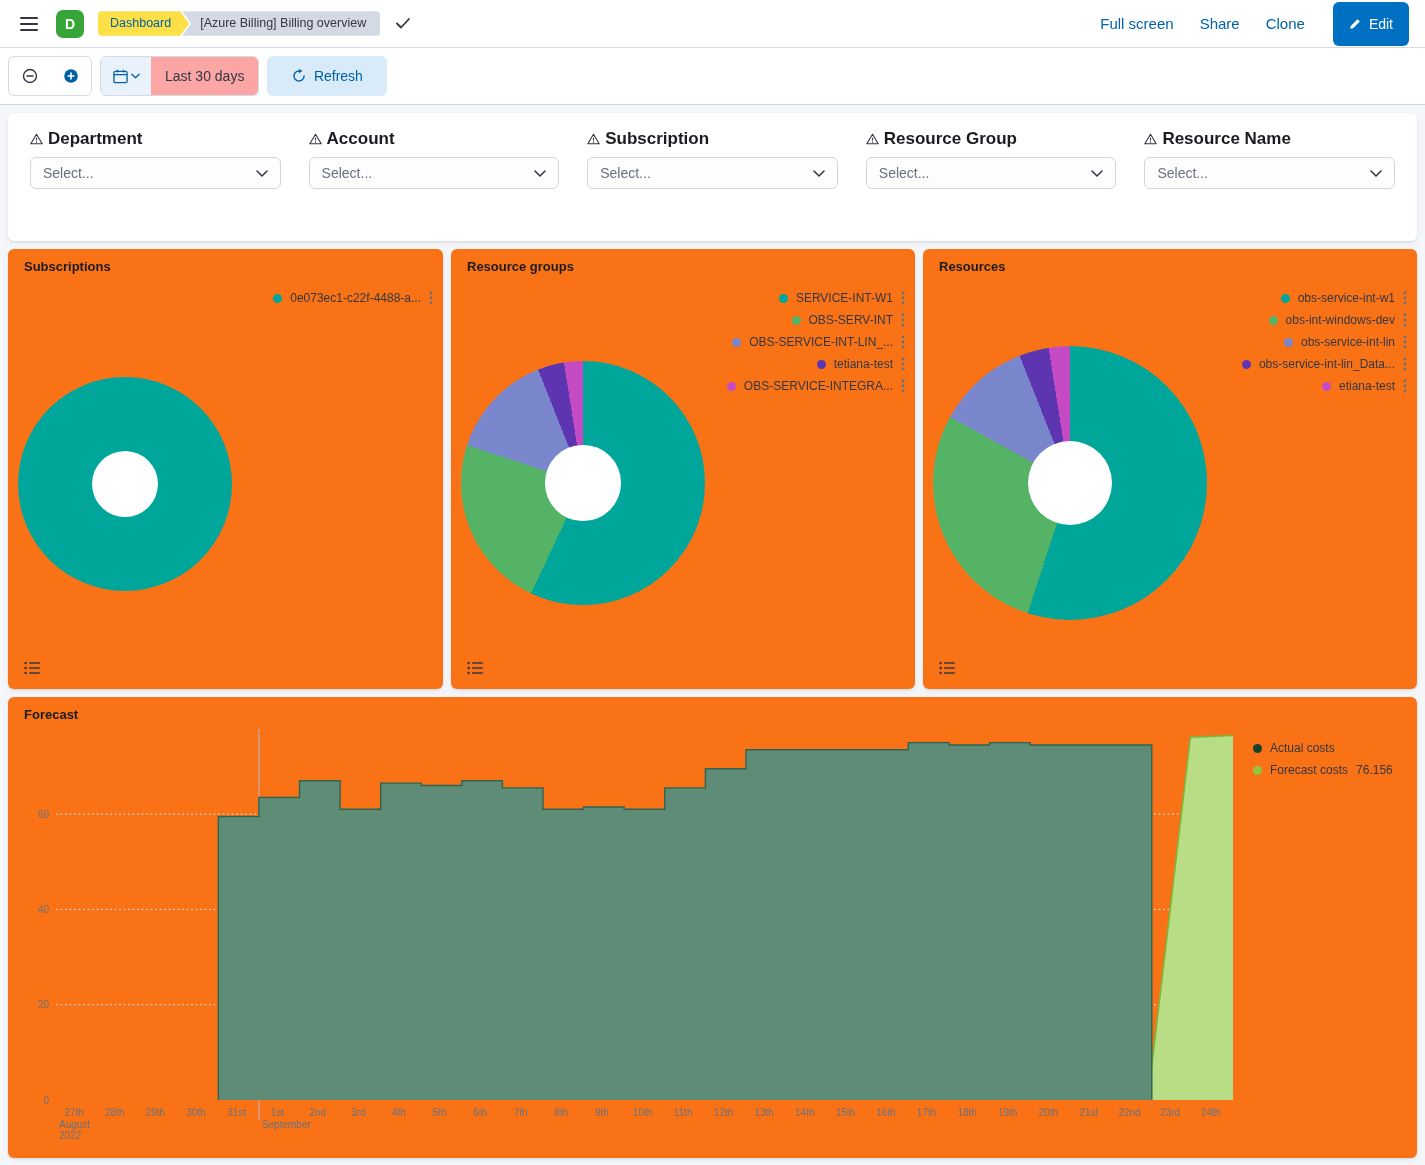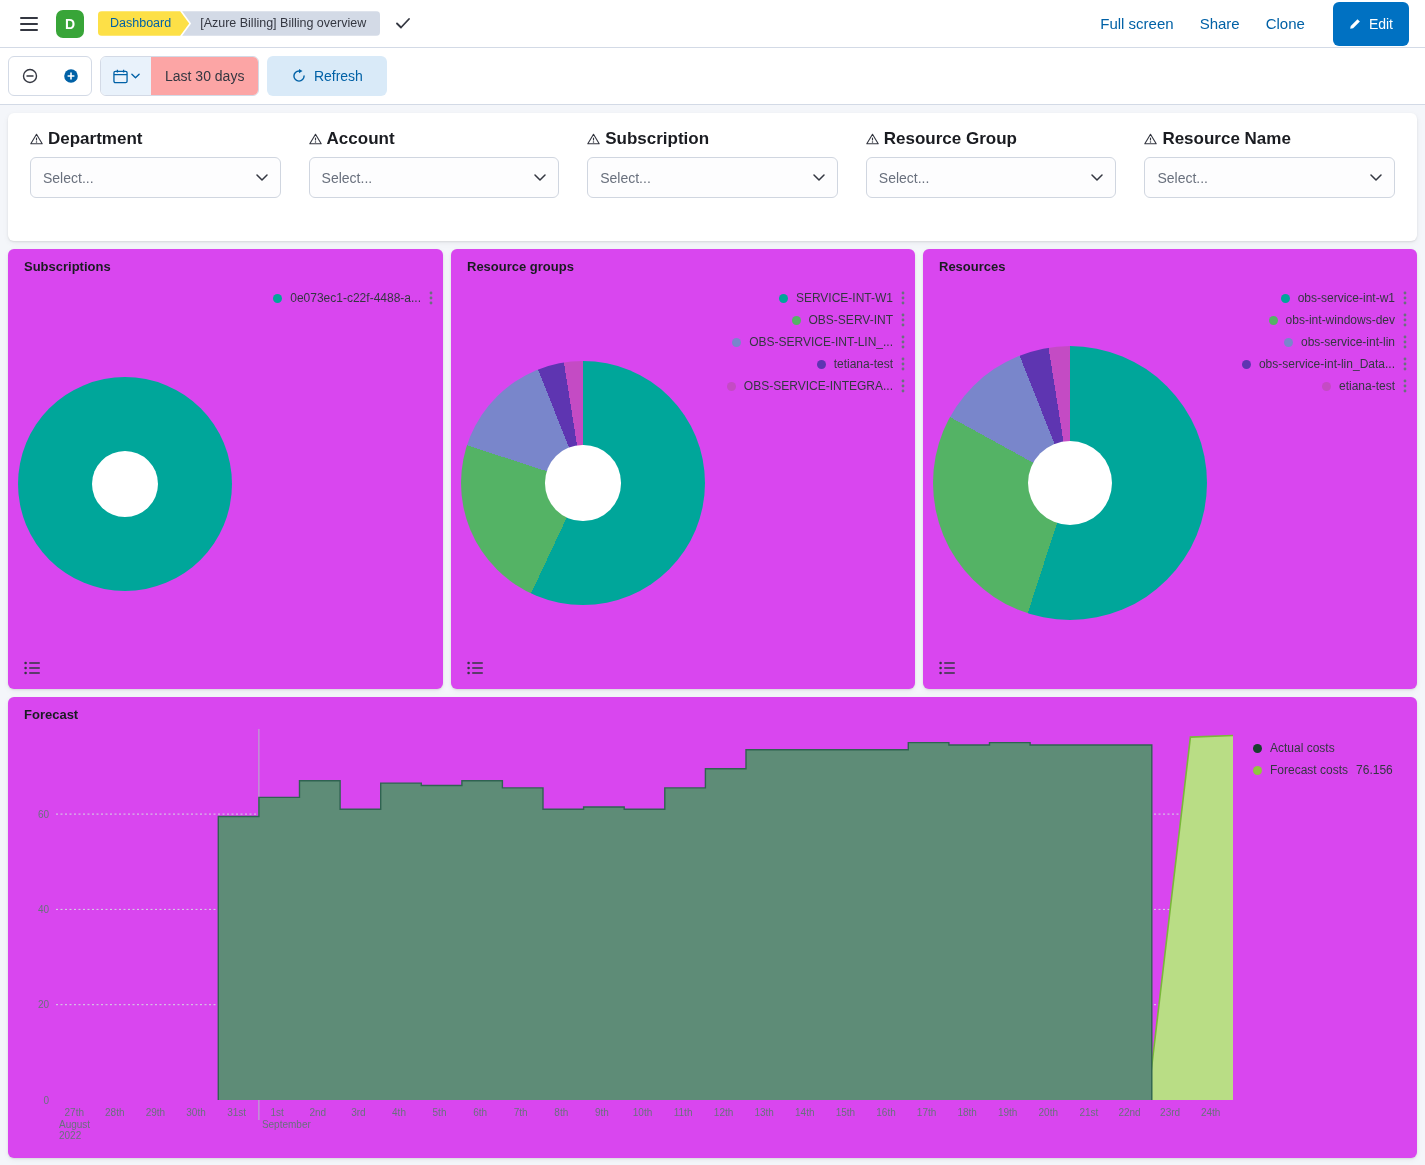--- a/index.html
+++ b/index.html
@@ -96,31 +96,31 @@
     box-shadow:0 1px 2px rgba(0,0,0,.09), 0 2px 6px rgba(0,0,0,.05);
     padding:16px 22px; 
     display:grid; grid-template-columns:repeat(5, 1fr); column-gap:28px;
     align-content:start;
   }
   .filter-label {
     display:flex; align-items:center; gap:5px;
     font-size:17px; font-weight:700; color:#1a1c21; margin-bottom:8px;
   }
   .select-box {
-    height:41px; border:1px solid #d0d6e0; border-radius:6px; background:#fdfdfe;
+    height:32px; border:1px solid #d0d6e0; border-radius:6px; background:#fdfdfe;
     display:flex; align-items:center; justify-content:space-between;
     padding:0 12px; font-size:14px; color:#69707d; cursor:pointer;
   }
 
   
   .charts-row {
     margin:8px; display:grid; grid-template-columns:435px 464px 494px; gap:8px;
   }
   .panel {
-    background:#d946ef; border-radius:6px; position:relative;
+    background:#f97316; border-radius:6px; position:relative;
     box-shadow:0 1px 2px rgba(0,0,0,.09), 0 2px 6px rgba(0,0,0,.05);
     padding-left:33px;
   }
   .pie-panel { height:440px; }
   .panel-title {
     position:absolute; top:10px; left:16px;
     font-size:13px; font-weight:700; color:#1a1c21;
   }
   .pie-legend {
     position:absolute; top:38px; right:10px;

